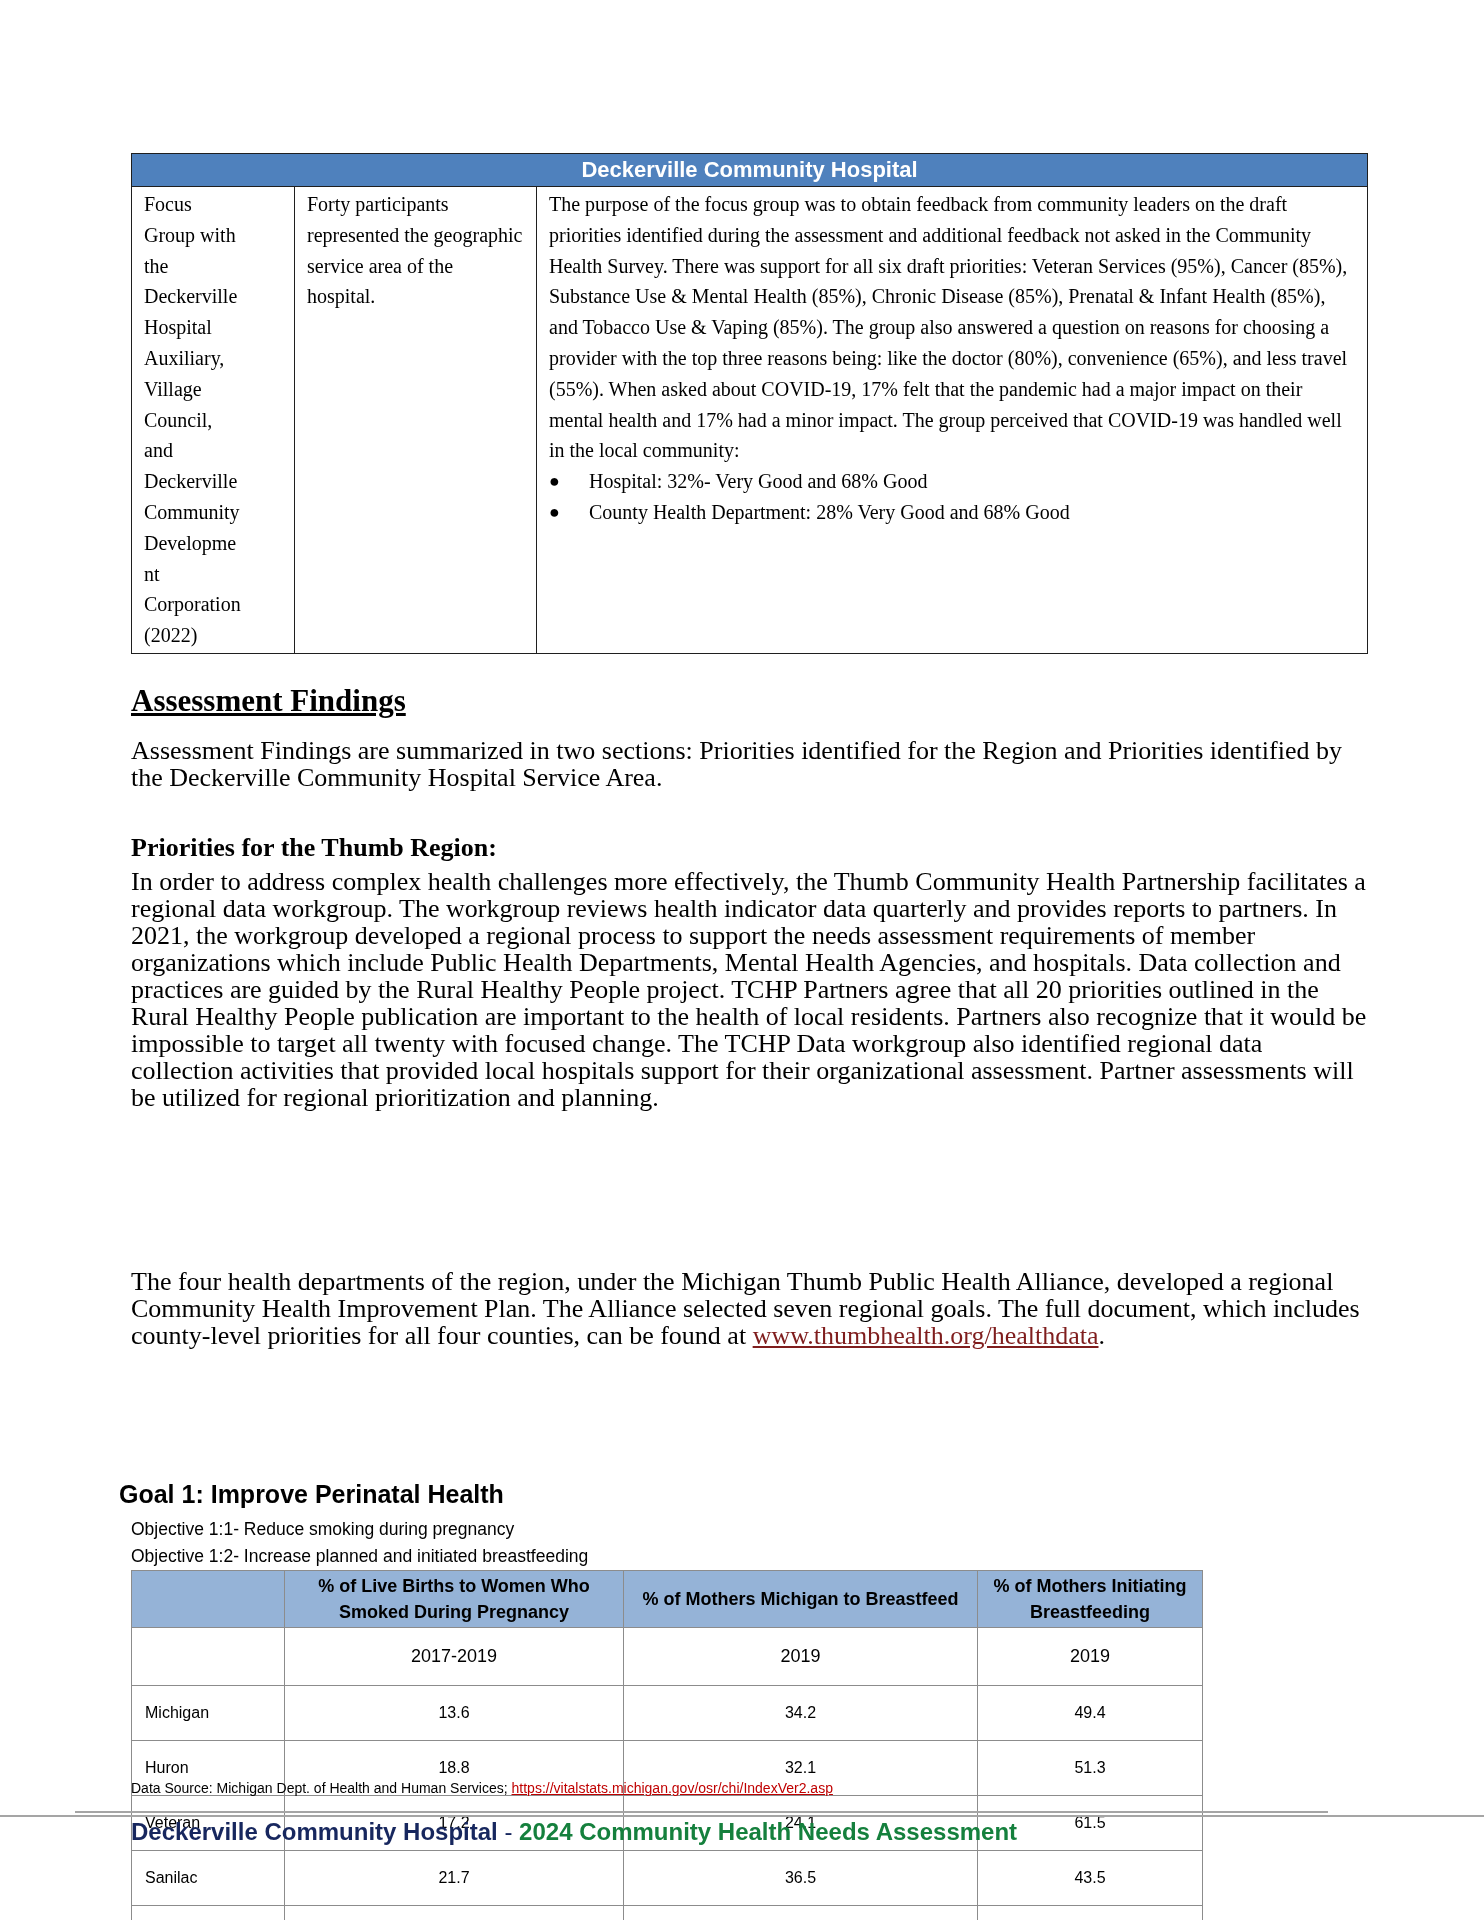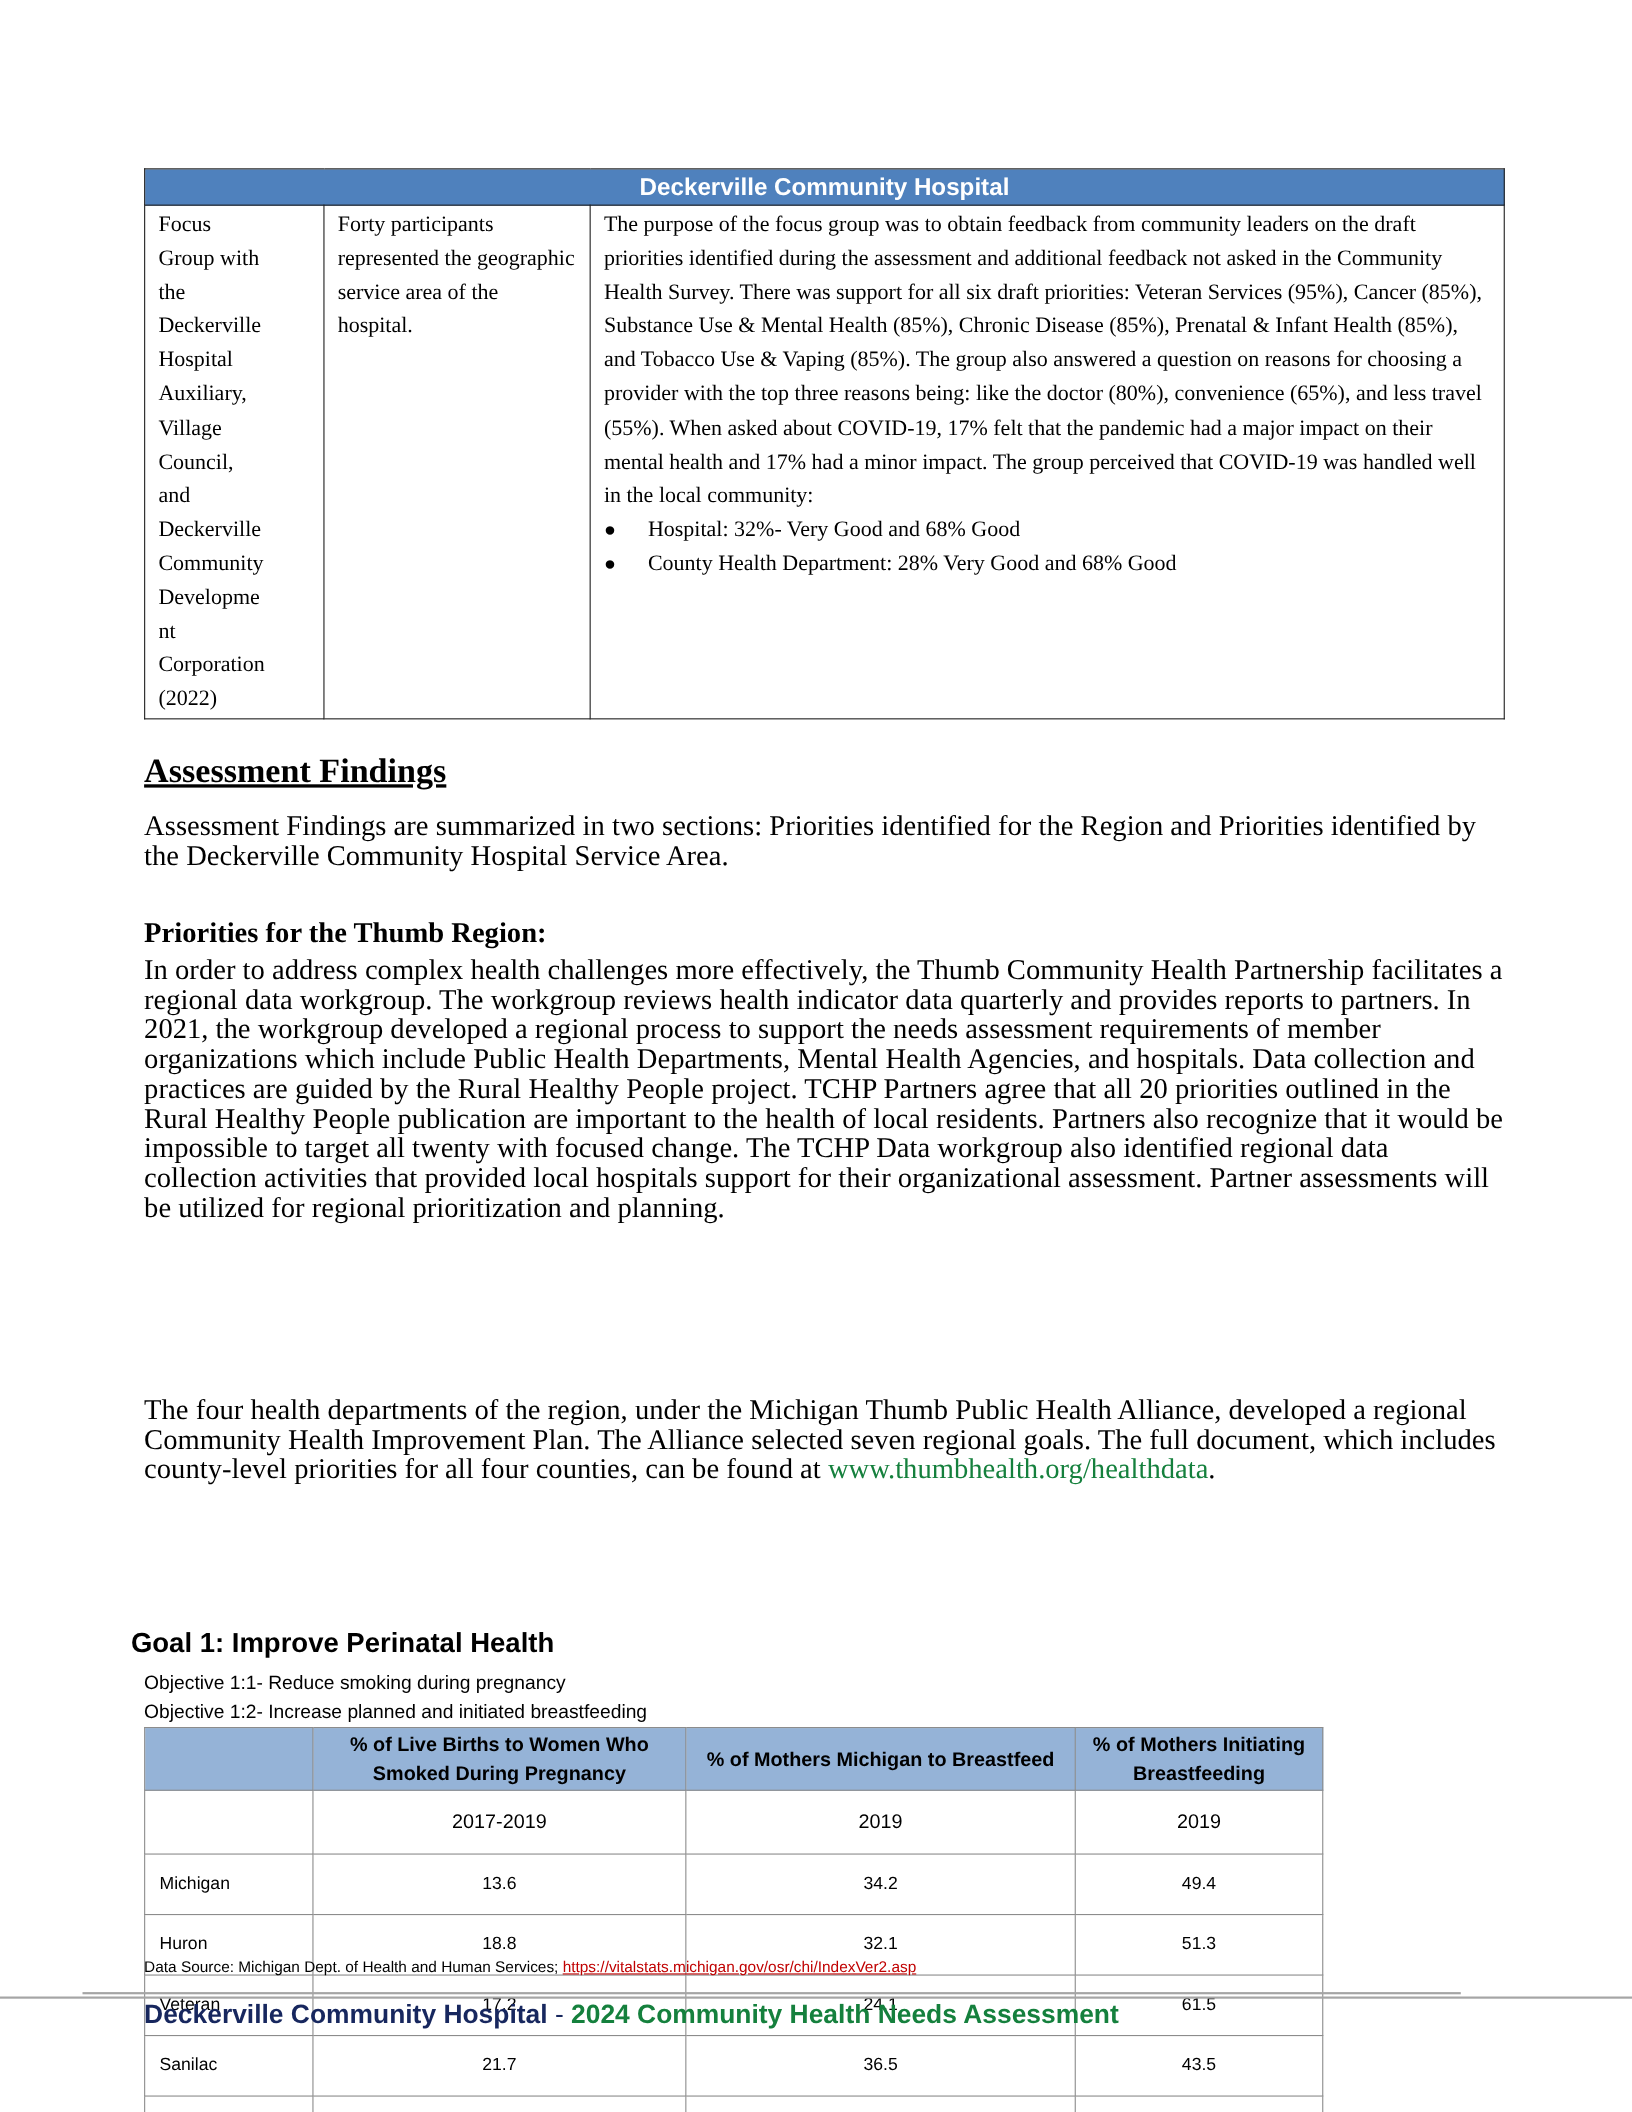--- a/index.html
+++ b/index.html
@@ -11,21 +11,21 @@
   .focus-table td { vertical-align: top; border: 1.5px solid #1f1f1f; font-family: "Liberation Serif", serif; font-size: 20px; line-height: 30.8px; padding: 2px 12px 2px 12px; }
   .focus-table td.c1 { width: 138px; }
   .focus-table td.c2 { width: 217px; }
   .bullets { list-style: none; margin: 0; padding: 0; }
   .bullets li { position: relative; padding-left: 40px; }
   .bullets li::before { content: "●"; position: absolute; left: 0; font-size: 18px; }
 
   .h-findings { position: absolute; left: 131px; top: 683px; font-family: "Liberation Serif", serif; font-weight: bold; font-size: 31px; text-decoration: underline; margin: 0; }
   .p { position: absolute; left: 131px; width: 1240px; font-family: "Liberation Serif", serif; font-size: 26px; line-height: 27px; margin: 0; }
   .h-thumb { position: absolute; left: 131px; top: 833px; font-family: "Liberation Serif", serif; font-weight: bold; font-size: 26px; margin: 0; }
-  .link-red { color: #15803d; }
+  .link-red { color: #7f1d1d; text-decoration: underline; }
 
   .goal-title { position: absolute; left: 119px; top: 1480px; font-family: "Liberation Sans", sans-serif; font-weight: bold; font-size: 25px; margin: 0; }
   .objective { position: absolute; left: 131px; font-family: "Liberation Sans", sans-serif; font-size: 17.5px; margin: 0; }
 
   .data-table { position: absolute; left: 131px; top: 1570px; width: 1072px; border-collapse: collapse; font-family: "Liberation Sans", sans-serif; }
   .data-table th { background: #95b3d7; font-weight: bold; font-size: 18px; line-height: 26px; border: 1px solid #8c8c8c; padding: 2px 4px; text-align: center; }
   .data-table td { border: 1px solid #8c8c8c; font-size: 16px; height: 24px; padding: 15px 6px; text-align: center; }
   .data-table tr.years td { font-size: 18px; height: 27px; }
   .data-table td.rowlabel { text-align: left; padding-left: 13px; width: 133px; }
 

